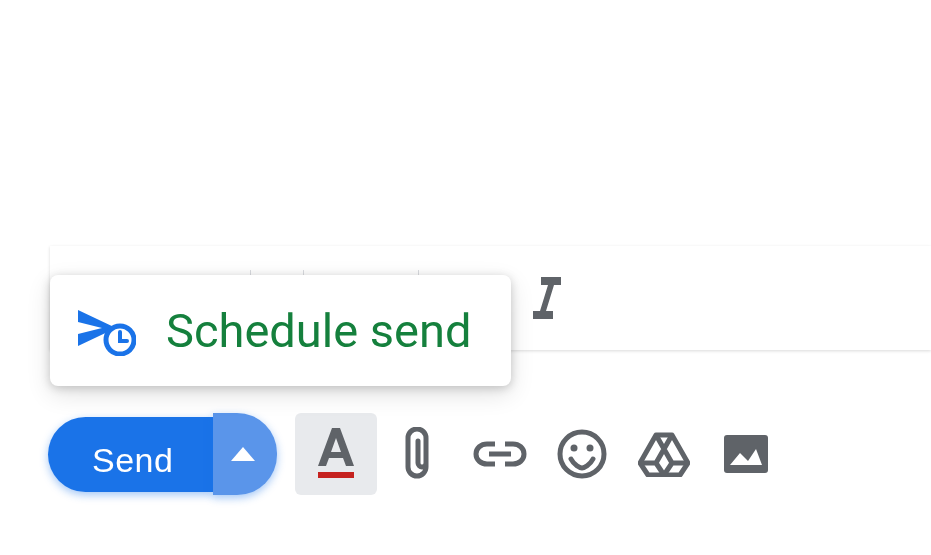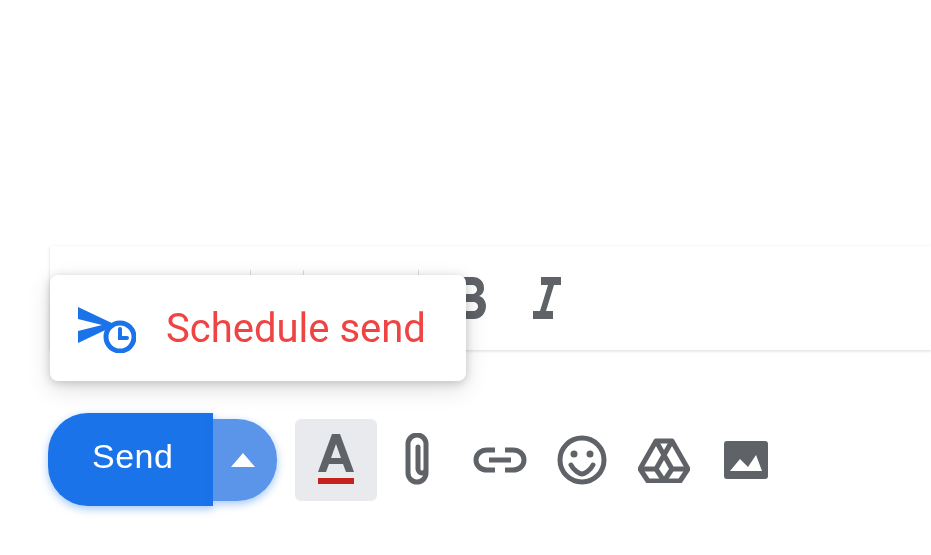--- a/index.html
+++ b/index.html
@@ -62,21 +62,21 @@
     display: flex;
     align-items: center;
     gap: 0;
   }
   .send-button {
     background: #1a73e8;
     color: #fff;
     font-size: 34px;
     font-weight: 500;
     border: none;
-    padding: 24px 40px 30px 44px;
+    padding: 24px 40px 12px 44px;
     border-radius: 40px 0 0 40px;
     cursor: pointer;
     box-shadow: 0 3px 8px rgba(26,115,232,0.4);
     letter-spacing: 0.5px;
   }
   .send-more {
     background: #5a95ea;
     border: none;
     padding: 34px 22px 34px 18px;
     border-radius: 0 40px 40px 0;
@@ -118,22 +118,22 @@
     border-radius: 8px;
     box-shadow: 0 2px 10px rgba(0,0,0,0.18), 0 8px 24px rgba(0,0,0,0.12);
     padding: 28px 40px 28px 28px;
     display: flex;
     align-items: center;
     gap: 30px;
     cursor: pointer;
     z-index: 10;
   }
   .schedule-label {
-    font-size: 40px;
-    color: #ef4444;
+    font-size: 47px;
+    color: #15803d;
     font-weight: 400;
   }
   svg {
     display: block;
   }
 </style>
 </head>
 <body>
 
 <div class="format-toolbar">

